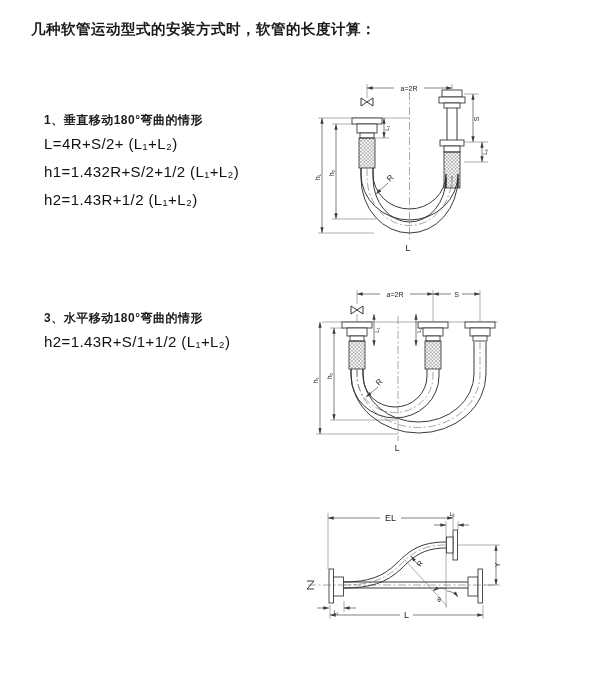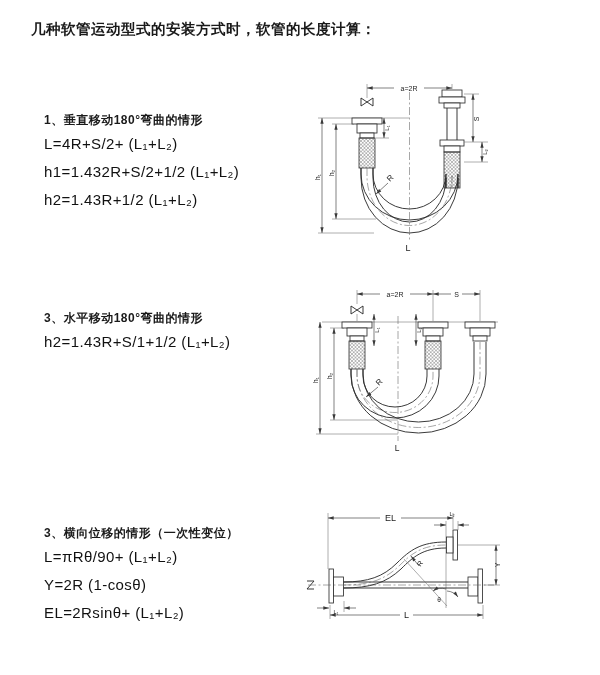--- a/index.html
+++ b/index.html
@@ -34,26 +34,20 @@
     <div class="formula">L=4R+S/2+ (L₁+L₂)</div>
     <div class="formula">h1=1.432R+S/2+1/2 (L₁+L₂)</div>
     <div class="formula">h2=1.43R+1/2 (L₁+L₂)</div>
   </div>
 
   <div class="sec" id="sec2">
     <div class="sec-heading">3、水平移动180°弯曲的情形</div>
     <div class="formula">h2=1.43R+S/1+1/2 (L₁+L₂)</div>
   </div>
 
-  <div class="sec" id="sec3">
-    <div class="sec-heading">3、横向位移的情形（一次性变位）</div>
-    <div class="formula">L=πRθ/90+ (L₁+L₂)</div>
-    <div class="formula">Y=2R (1-cosθ)</div>
-    <div class="formula">EL=2Rsinθ+ (L₁+L₂)</div>
-  </div>
 
   <svg id="dwg1" class="dwg" width="240" height="180" viewBox="0 0 240 180">
     <defs>
       <marker id="arwA" viewBox="0 0 10 6" refX="9.5" refY="3" markerWidth="9" markerHeight="5.4" orient="auto-start-reverse">
         <path d="M0.5,0.4 L9.5,3 L0.5,5.6 z" fill="#3a3a3a"></path>
       </marker>
       <pattern id="hxA" width="3.5" height="3.5" patternUnits="userSpaceOnUse">
         <path d="M0,3.5 L3.5,0 M0,0 L3.5,3.5" stroke="#666" stroke-width="0.45"></path>
       </pattern>
     </defs>

